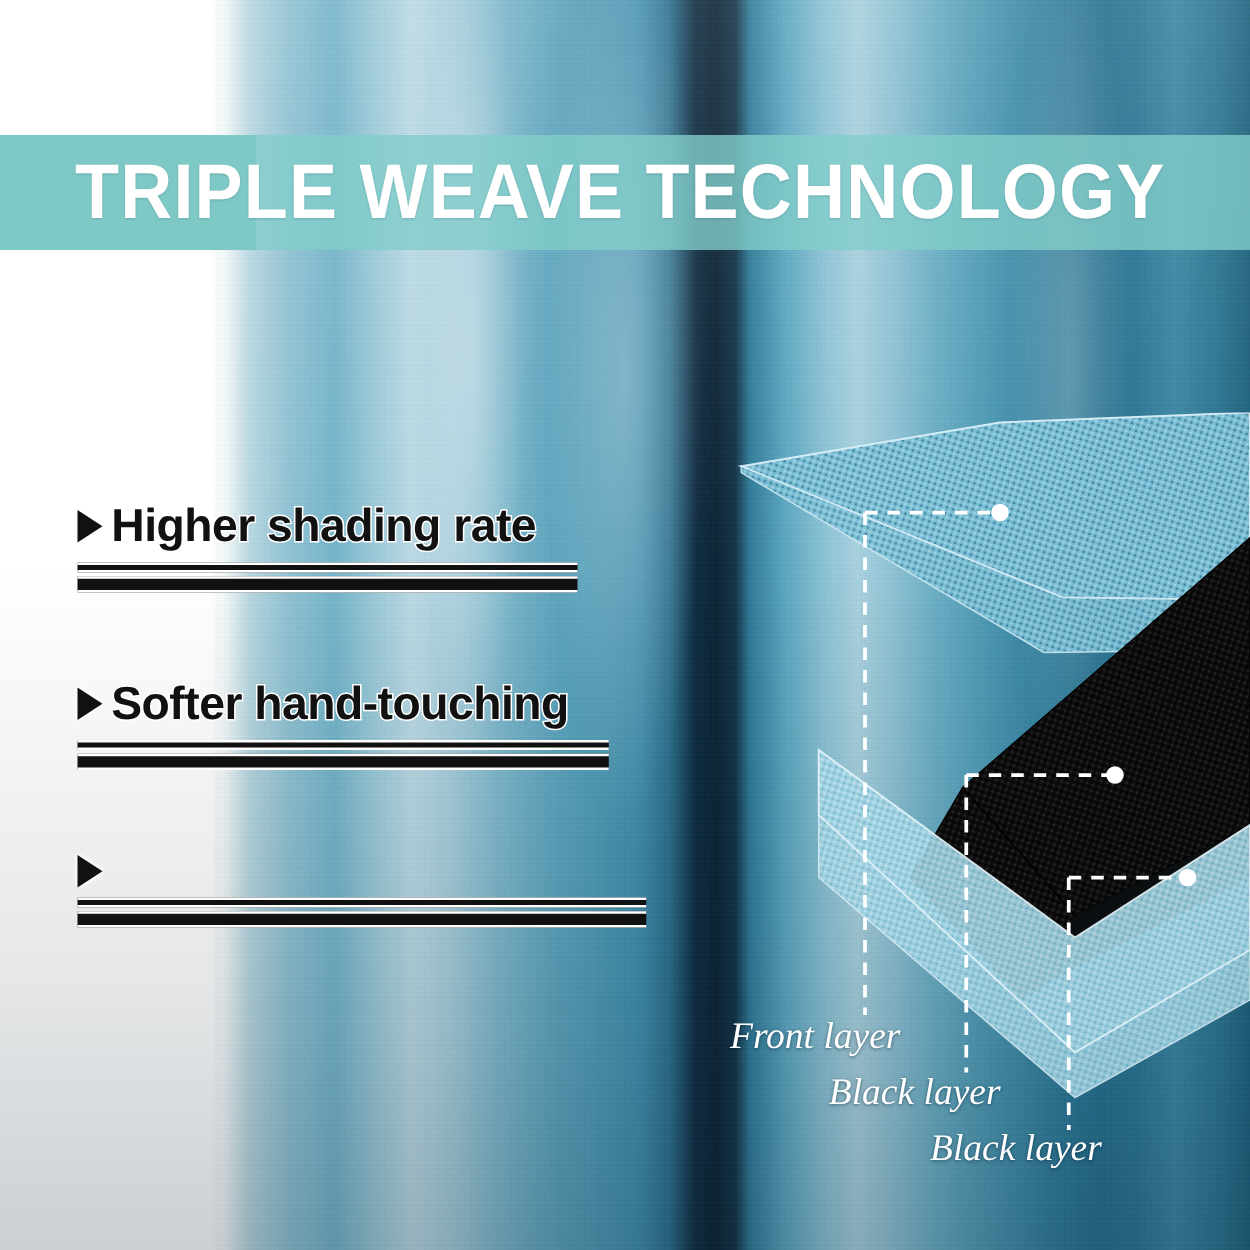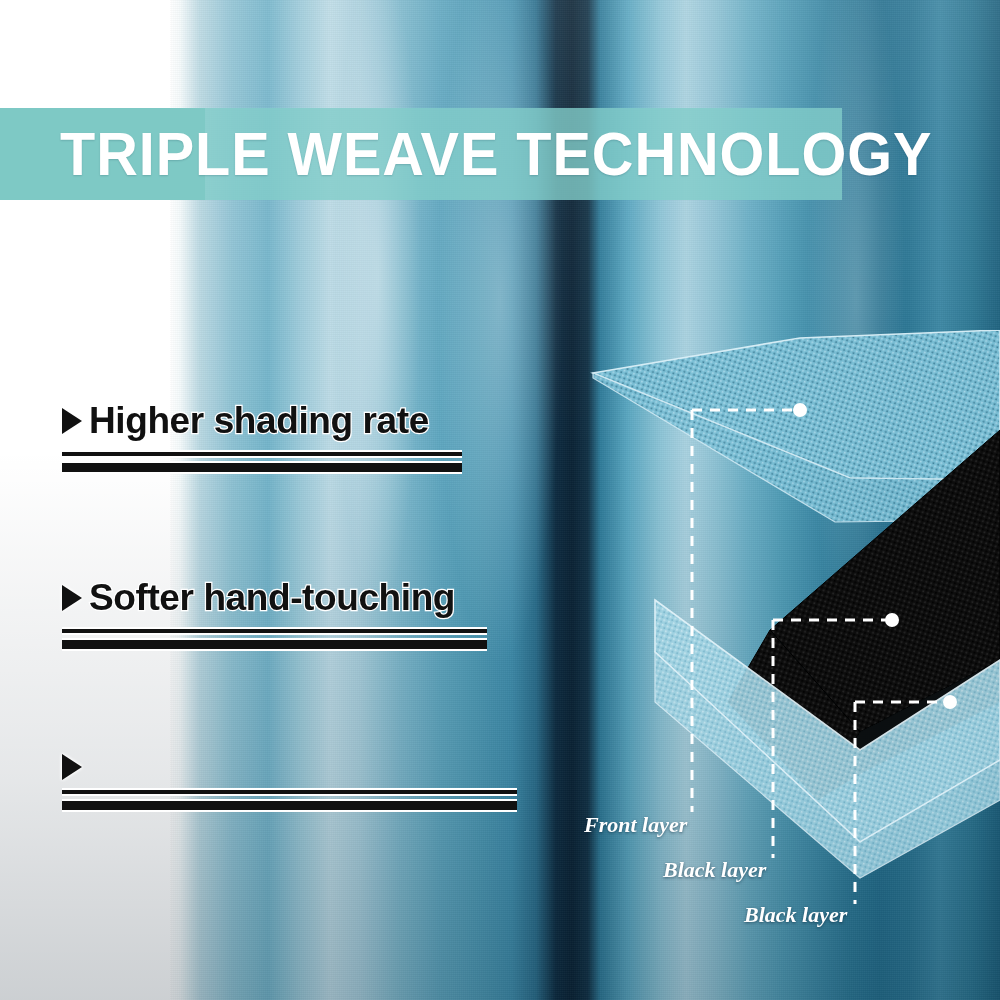--- a/index.html
+++ b/index.html
@@ -73,21 +73,21 @@
     position:absolute;top:0;left:170px;width:830px;height:1000px;
     background:
       radial-gradient(ellipse 90px 520px at 330px 300px, rgba(255,255,255,.30), rgba(255,255,255,0) 70%),
       radial-gradient(ellipse 70px 520px at 686px 300px, rgba(255,255,255,.22), rgba(255,255,255,0) 70%),
       radial-gradient(ellipse 60px 460px at 208px 280px, rgba(255,255,255,.35), rgba(255,255,255,0) 72%);
     pointer-events:none;
   }
 
   
   .banner{
-    position:absolute;left:0;top:108px;width:842px;height:92px;
+    position:absolute;left:0;top:108px;width:1000px;height:92px;
     background:rgba(130,205,201,0.80);
     display:flex;align-items:center;
   }
   .banner-left-solid{
     position:absolute;left:0;top:0;width:205px;height:92px;
     background:#7ec9c5;
   }
   .banner-title{
     position:relative;
     margin-left:60px;
@@ -100,21 +100,21 @@
     transform:scaleX(0.93);
     transform-origin:left center;
     white-space:nowrap;
     text-shadow:0 1px 2px rgba(0,40,60,.18);
   }
 
   
   .features{
     position:absolute;left:62px;top:400px;width:520px;
   }
-  .feature{position:relative;margin-bottom:103px;}
+  .feature{position:relative;margin-bottom:68px;}
   .feature-row{display:flex;align-items:center;}
   .bullet{
     width:0;height:0;
     border-left:20px solid #111111;
     border-top:13px solid transparent;
     border-bottom:13px solid transparent;
     margin-right:7px;
     flex:0 0 auto;
     filter:drop-shadow(0 0 1.5px #fff) drop-shadow(0 0 1.5px #fff);
   }
@@ -144,22 +144,22 @@
   .f3 .rule{width:455px;}
 
   
   .diagram{position:absolute;left:560px;top:330px;width:440px;height:640px;}
   .layer-svg{display:block;}
 
   
   .caption{
     position:absolute;
     font-family:"Liberation Serif",serif;
-    font-style:italic;font-weight:bold;
-    font-size:22px;color:#ffffff;
+    font-style:italic;font-weight:normal;
+    font-size:30px;color:#ffffff;
     white-space:nowrap;
     text-shadow:0 1px 3px rgba(0,30,50,.55);
   }
   .cap-front{left:584px;top:812px;}
   .cap-yarn{left:663px;top:857px;}
   .cap-back{left:744px;top:902px;}
 </style>
 </head>
 <body>
 

